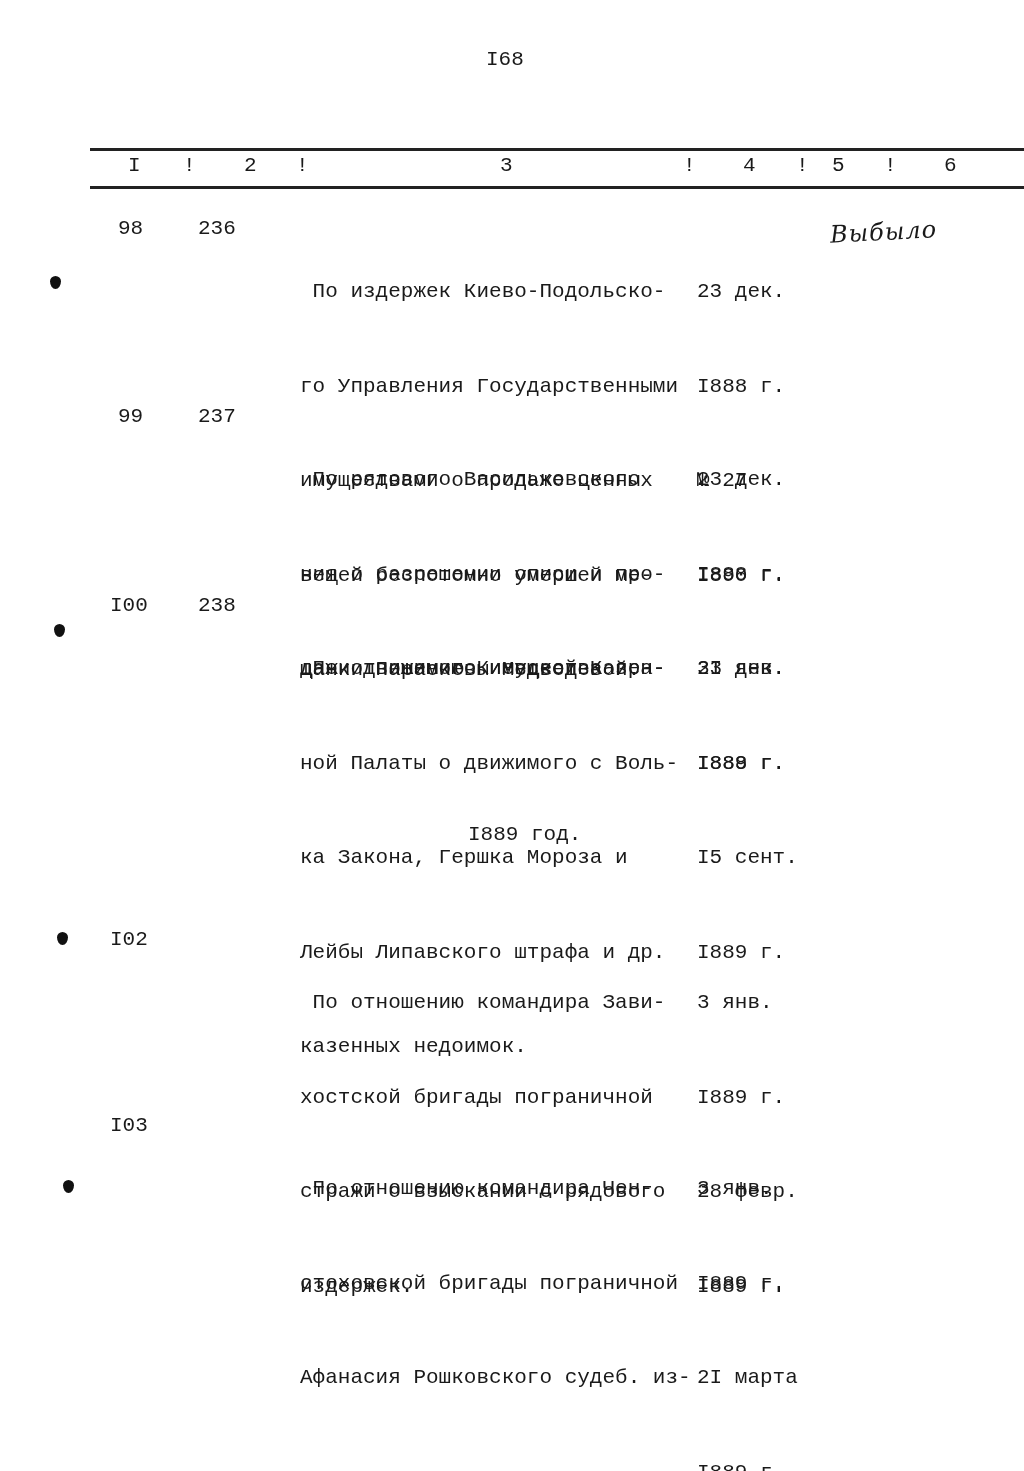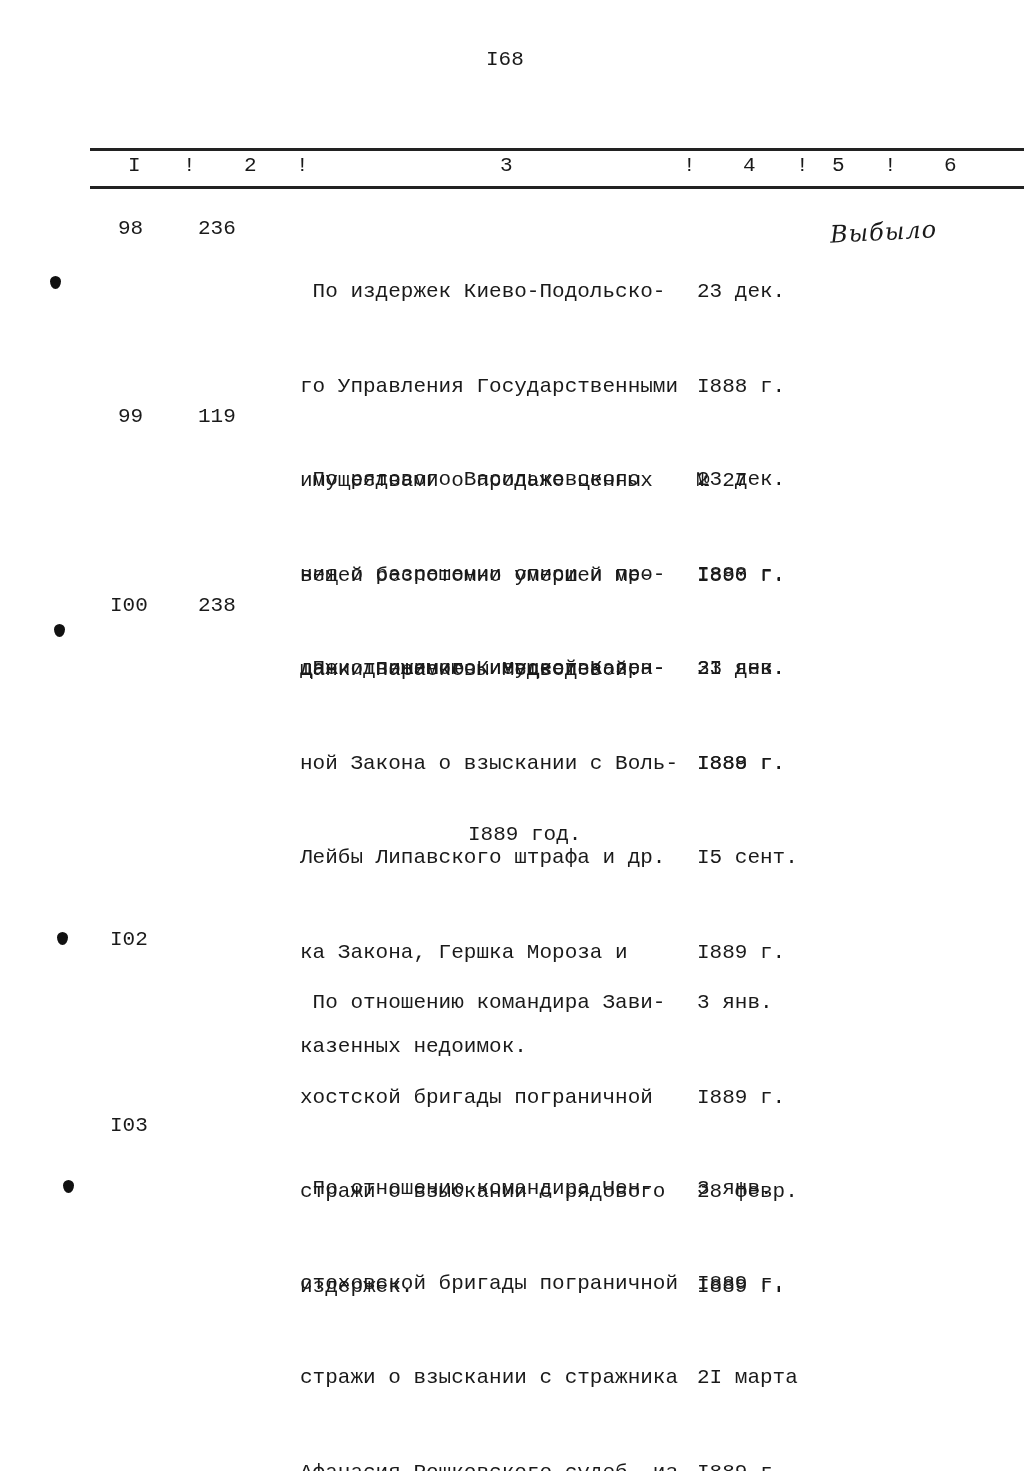--- a/index.html
+++ b/index.html
@@ -107,42 +107,42 @@
     <div>23 дек.</div>
     <div>I888 г.</div>
     <div>№ 27</div>
     <div>I890 г.</div>
   </div>
   <div class="cell col6" style="top:4px">Выбыло</div>
 </div>
 
 <div class="entry" style="top:401px">
   <div class="cell col1">99</div>
-  <div class="cell col2">119</div>
+  <div class="cell col2">237</div>
   <div class="cell col3">
     <div> По рядового Васильковского</div>
     <div>ния о разрешении описи и про-</div>
     <div>дажи движимого имущества гра-</div>
   </div>
   <div class="cell col4">
     <div>23 дек.</div>
     <div>I888 г.</div>
     <div>3I янв.</div>
     <div>I889 г.</div>
   </div>
 </div>
 
 <div class="entry" style="top:590px">
   <div class="cell col1 num3">I00</div>
   <div class="cell col2">238</div>
   <div class="cell col3">
     <div> По отношению Киевской Казен-</div>
-    <div>ной Закона о взыскании с Воль-</div>
+    <div>ной Палаты о движимого с Воль-</div>
+    <div>ка Закона, Гершка Мороза и</div>
     <div>Лейбы Липавского штрафа и др.</div>
-    <div>ка Закона, Гершка Мороза и</div>
     <div>казенных недоимок.</div>
   </div>
   <div class="cell col4">
     <div>23 дек.</div>
     <div>I888 г.</div>
     <div>I5 сент.</div>
     <div>I889 г.</div>
   </div>
 </div>
 
@@ -162,21 +162,20 @@
     <div>28 февр.</div>
     <div>I889 г.</div>
   </div>
 </div>
 
 <div class="entry" style="top:1110px">
   <div class="cell col1 num3">I03</div>
   <div class="cell col3">
     <div> По отношению командира Чен-</div>
     <div>стоховской бригады пограничной</div>
-    <div>стражи о взыскании с стражника</div>
     <div>Афанасия Рошковского судеб. из-</div>
     
   </div>
   <div class="cell col4">
     <div>3 янв.</div>
     <div>I889 г.</div>
     <div>2I марта</div>
     <div>I889 г.</div>
   </div>
 </div>

